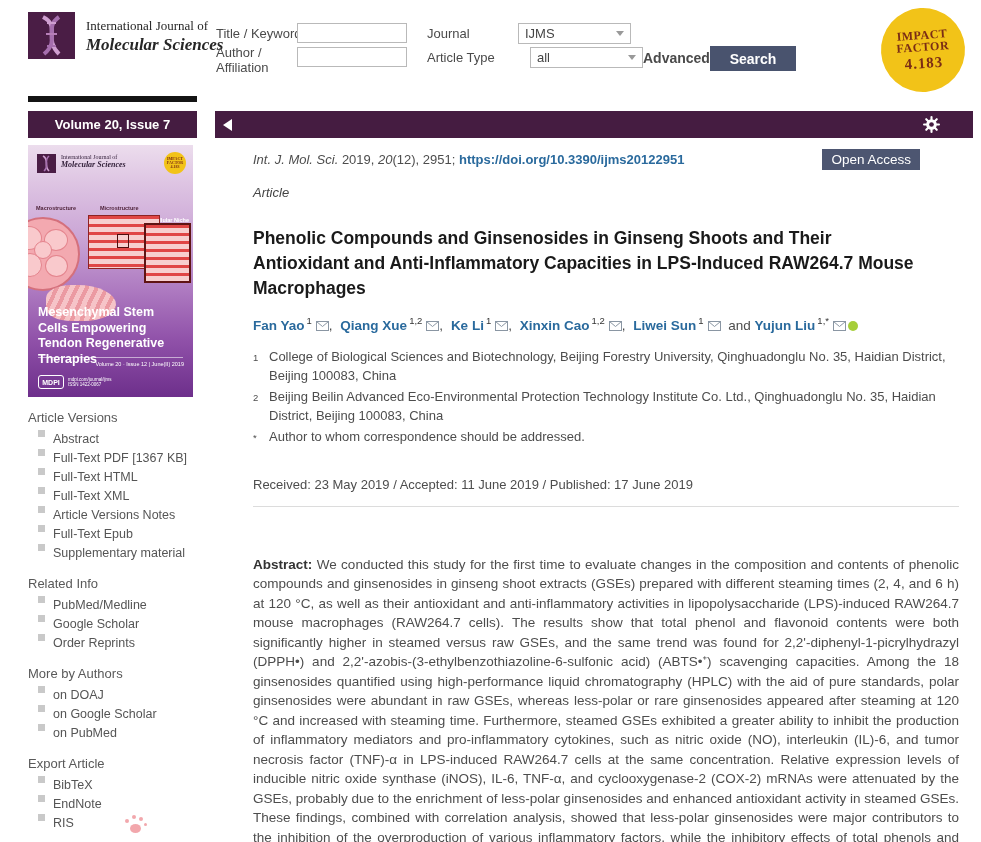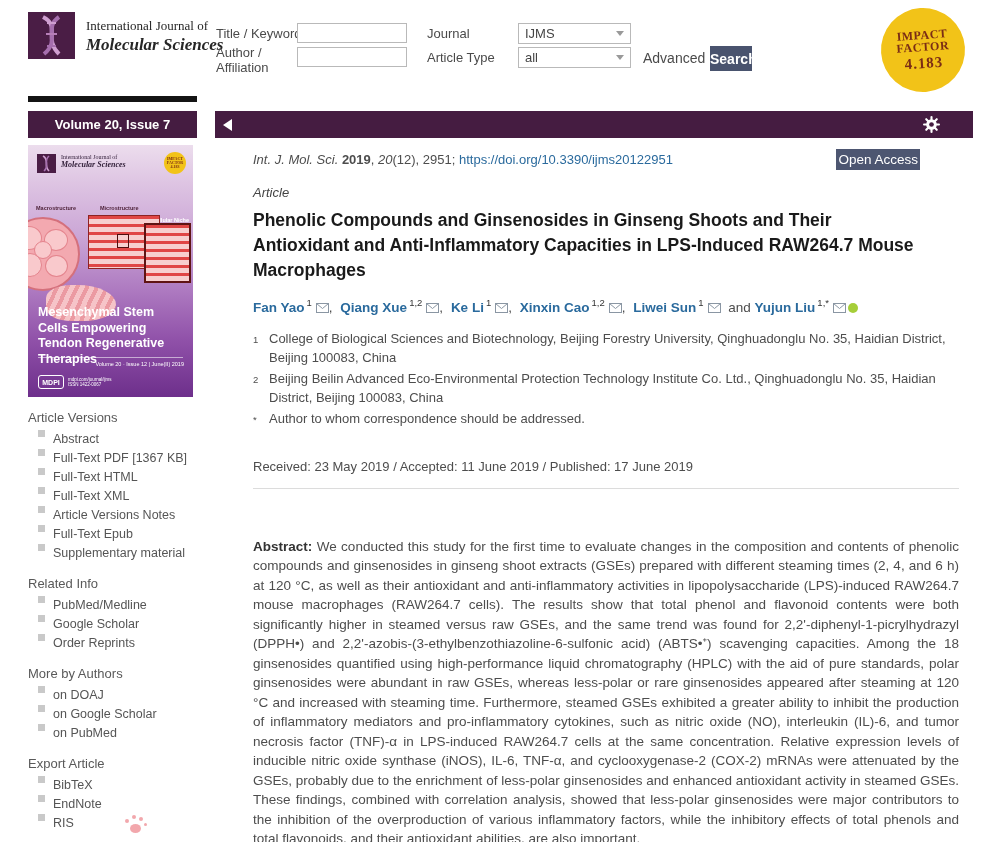--- a/index.html
+++ b/index.html
@@ -1,36 +1,36 @@
 <!DOCTYPE html>
 <html><head>
 <meta charset="utf-8">
 <style>
   * { margin:0; padding:0; box-sizing:border-box; }
   html,body { width:981px; height:842px; }
   body {
     position:relative; overflow:hidden; background:#fff;
     font-family:"Liberation Sans", sans-serif; color:#4d4d4d;
   }
-  a { text-decoration:none; cursor:pointer; }
+  a { text-decoration:none; cursor:pointer;font-weight:bold; }
 
   
   .header { position:absolute; left:0; top:0; width:981px; height:96px; background:#fff; }
   .logo-box { position:absolute; left:28px; top:12px; width:47px; height:47px; background:#4a1d45; }
   .journal-name { position:absolute; left:86px; top:18px; color:#262626; }
   .journal-name .l1 { font-family:"Liberation Serif", serif; font-size:13px; }
   .journal-name .l2 { font-family:"Liberation Serif", serif; font-size:17px; font-weight:bold; font-style:italic; margin-top:1px; }
 
   .f-label { position:absolute; font-size:13px; color:#4a4a4a; }
   .f-input { position:absolute; width:110px; height:20px; border:1px solid #b9b9b9; background:#fff; font-size:12px; padding:0 4px; }
   .f-select { position:absolute; width:113px; height:21px; border:1px solid #b9b9b9; background:#fff; font-size:13px; color:#444;
               display:flex; align-items:center; padding:0 6px; cursor:pointer; }
   .f-select .arrow { margin-left:auto; width:0; height:0; border-left:4px solid transparent; border-right:4px solid transparent; border-top:5px solid #999; }
   .advanced-link { position:absolute; left:643px; top:50px; font-size:14px; color:#4a4a4a; }
-  .search-btn { position:absolute; left:710px; top:46px; width:42px; height:25px; background:#49536e; color:#fff;
+  .search-btn { position:absolute; left:710px; top:46px; width:86px; height:25px; background:#49536e; color:#fff;
                 border:none; font-size:14px; font-weight:bold; cursor:pointer; }
   .if-badge { position:absolute; left:881px; top:8px; width:84px; height:84px; border-radius:50%; background:#f2c318;
               display:flex; flex-direction:column; align-items:center; justify-content:center;
               font-family:"Liberation Serif", serif; font-weight:bold; color:#7b2d15; transform:rotate(-4deg); }
   .if-badge .w { font-size:12px; letter-spacing:.5px; line-height:12px; }
   .if-badge .v { font-size:15px; margin-top:2px; letter-spacing:1px; }
 
   
   .bar-black { position:absolute; top:96px; height:6px; background:#141414; }
   .bar-black.side { left:28px; width:169px; }
@@ -90,26 +90,26 @@
   .main { position:absolute; left:215px; top:111px; width:758px; }
   .toolbar { position:relative; width:758px; height:27px; background:#451c41; }
   .back-btn { position:absolute; left:8px; top:7px; width:14px; height:14px; cursor:pointer; }
   .back-btn .tri { width:0; height:0; border-top:6px solid transparent; border-bottom:6px solid transparent;
                    border-right:9px solid #fff; margin-top:1px; }
   .gear-btn { position:absolute; right:33px; top:5px; cursor:pointer; }
 
   .content { position:relative; padding:14px 12px 0 38px; }
   .citation-row { position:relative; font-size:13px; color:#4d4d4d; }
   .citation-row em { font-style:italic; }
-  .citation-row .yr { font-weight:bold; }
+  .citation-row .yr { font-weight:normal; }
   .doi-link { color:#2a6a9d; }
   .open-access { position:absolute; right:41px; top:-3px; background:#4d5671; color:#fff; font-size:13.5px;
-                 padding:3px 2px; }
+                 padding:3px 9px; }
   .article-type { font-style:italic; font-size:13px; color:#444; margin-top:18px; }
-  .paper-title { margin-top:8px; max-width:668px; font-size:17.5px; font-weight:bold; color:#1a1a1a; line-height:25px; }
+  .paper-title { margin-top:26px; max-width:668px; font-size:17.5px; font-weight:bold; color:#1a1a1a; line-height:25px; }
   .authors { margin-top:14px; font-size:13.5px; color:#4d4d4d; max-width:700px; }
   .author-name { color:#2a6a9d; font-weight:bold; }
   .author-sup { font-size:9.5px; color:#333; margin-left:2px; }
   .author { margin-right:4px; white-space:nowrap; }
   .env-icon { margin-left:4px; vertical-align:-1px; }
   .orcid-icon { display:inline-block; width:10px; height:10px; border-radius:50%; background:#a6ce39; margin-left:2px;
                 vertical-align:-1px; }
   .affils { margin-top:14px; max-width:700px; }
   .affil-row { display:flex; font-size:13px; line-height:19px; color:#4d4d4d; margin-bottom:2px; }
   .affil-marker { flex:0 0 16px; font-size:9.5px; padding-top:1px; color:#4d4d4d; }
@@ -142,21 +142,21 @@
   <input class="f-input" style="left: 297px; top: 23px;" value="">
   <div class="f-label" style="left:427px; top:26px;">Journal</div>
   <div class="f-select" style="left:518px; top:23px;">
     <span>IJMS</span>
     <span class="arrow"></span>
   </div>
 
   <div class="f-label" style="left:216px; top:45px; width:72px;">Author / Affiliation</div>
   <input class="f-input" style="left: 297px; top: 47px;" value="">
   <div class="f-label" style="left:427px; top:50px;">Article Type</div>
-  <div class="f-select" style="left:518px; top:47px;">
+  <div class="f-select" style="left:530px; top:47px;">
     <span>all</span>
     <span class="arrow"></span>
   </div>
 
   <a class="advanced-link">Advanced</a>
   <button class="search-btn">Search</button>
 
   <div class="if-badge">
     <div class="w">IMPACT</div>
     <div class="w">FACTOR</div>

